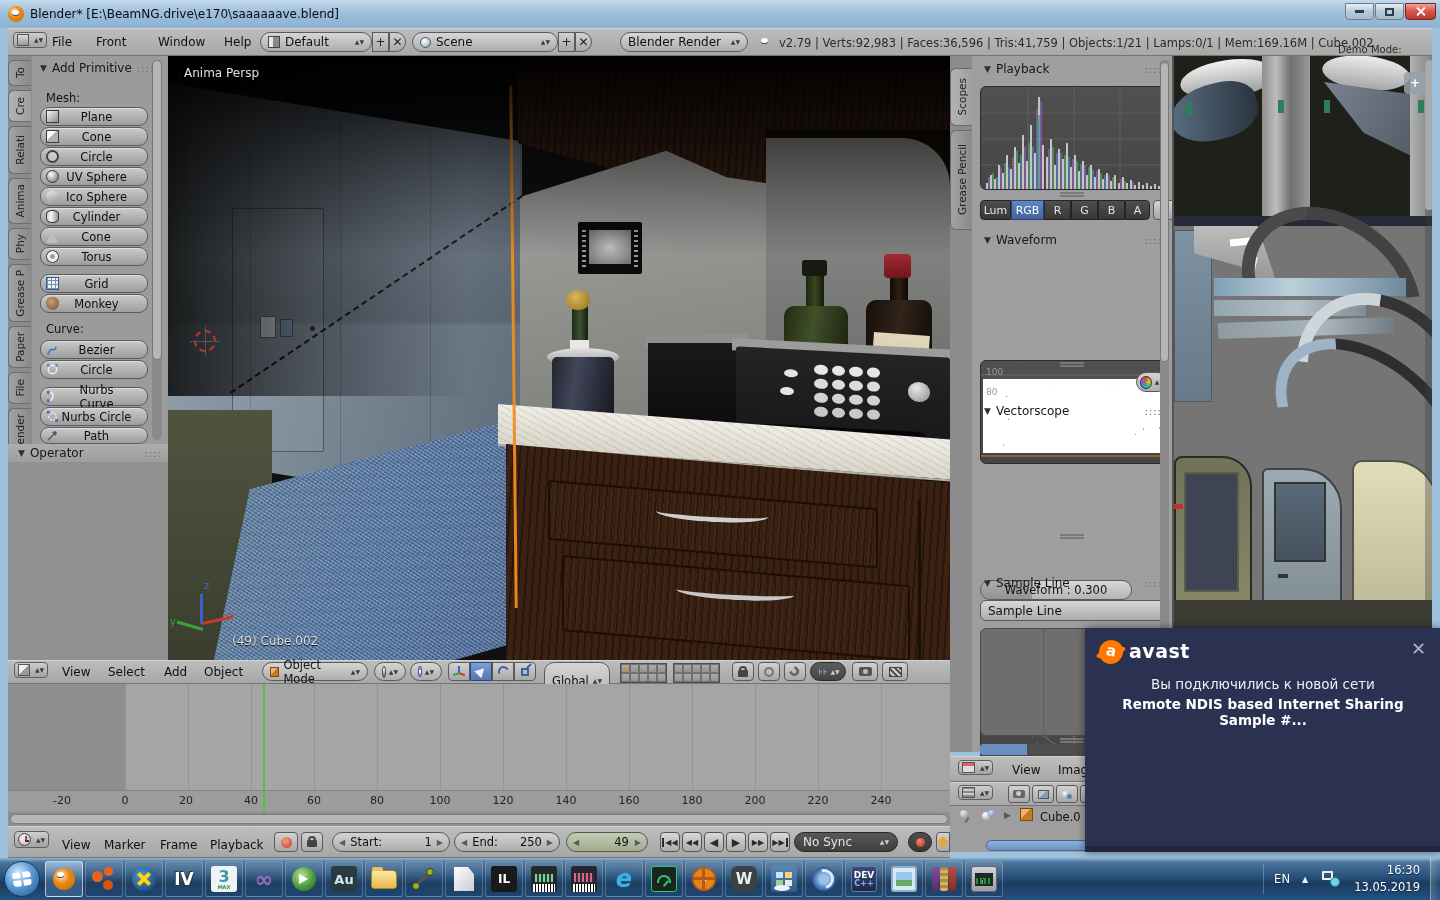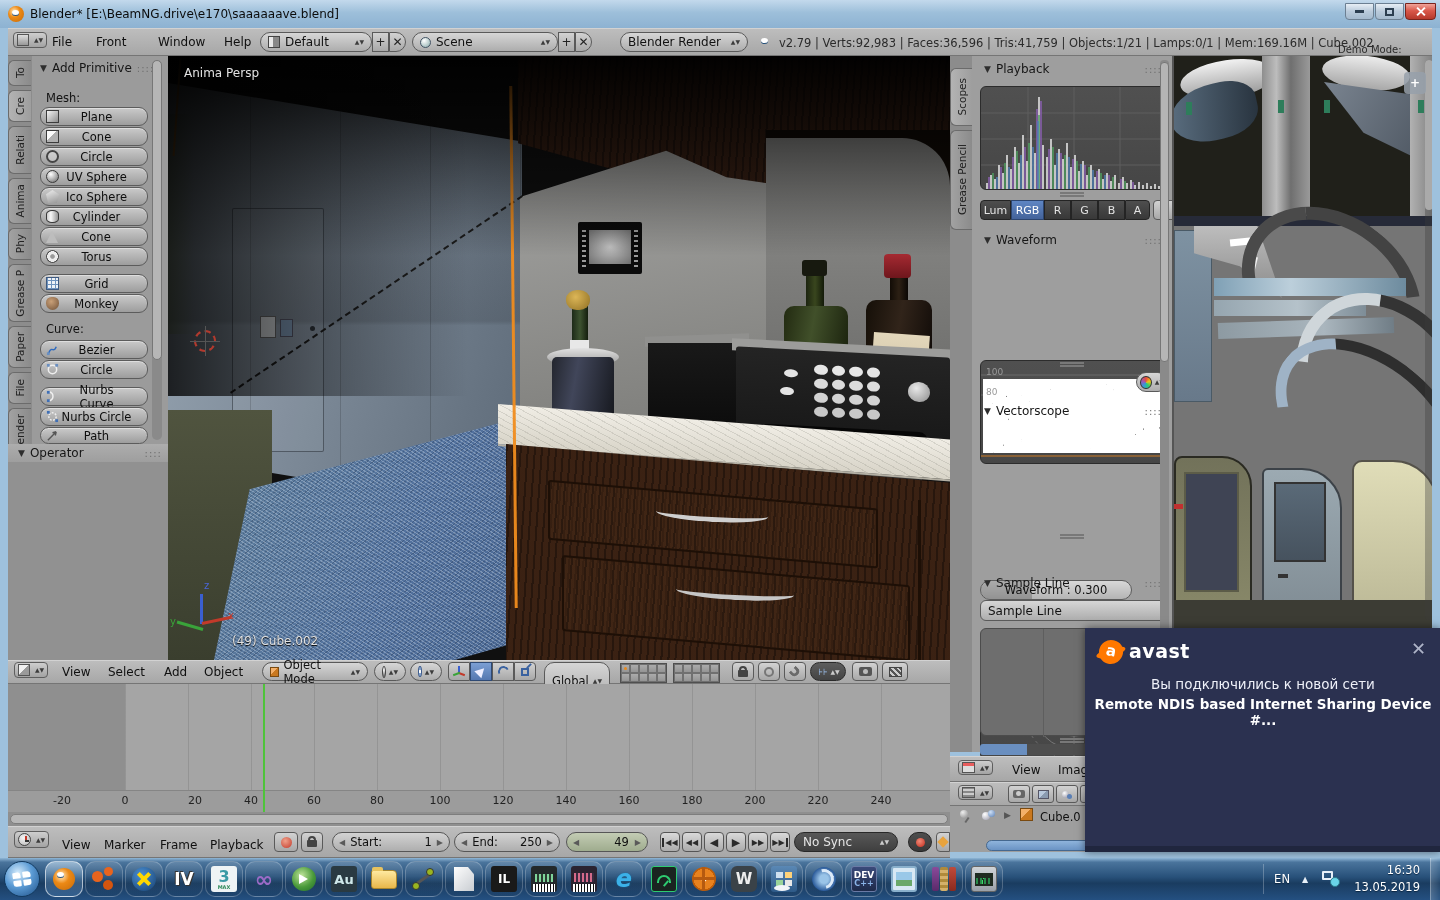--- a/index.html
+++ b/index.html
@@ -55,21 +55,21 @@
 .jbar{width:2px;height:9px;background:#2b2b2b}
 .chbtn{display:flex;align-items:center;justify-content:center;height:20px;background:linear-gradient(#4e4e4e,#383838);border:1px solid #242424;color:#e3e3e3;font-size:11px}
 .chbtn.blue{background:linear-gradient(#5f86c4,#44639a);border-color:#2d456e;color:#fff}
 .graphbox{background:linear-gradient(#505050,#464646);border:1px solid #2c2c2c;border-radius:6px;position:relative;overflow:hidden}
 .handle{position:absolute;width:24px;height:5px;border-top:2px solid #787878;border-bottom:2px solid #787878}
 .layers{display:grid;grid-template-columns:repeat(5,9px);grid-auto-rows:9px;border:1px solid #4f4f4f}
 .lc{border:1px solid #707070;background:linear-gradient(#ababab,#949494);position:relative}
 .lc.dot::after{content:"";position:absolute;left:2px;top:2px;width:3px;height:3px;border-radius:50%;background:#e8891c}
 
 .taskbar{left:0;top:858px;width:1440px;height:42px;background:linear-gradient(#8fb6d6 0%,#4a749c 10%,#28517a 45%,#1a3c60 60%,#245081 100%);display:flex;align-items:center;z-index:70}
-.ticon{width:38px;height:36px;margin:0 1px;border-radius:10px;border:1px solid rgba(255,255,255,.22);background:linear-gradient(rgba(255,255,255,.14),rgba(255,255,255,.03) 50%,rgba(0,0,0,.08));display:flex;align-items:center;justify-content:center;position:relative;flex:none}
+.ticon{width:38px;height:36px;margin:0 1px;border-radius:3px;border:1px solid rgba(255,255,255,.22);background:linear-gradient(rgba(255,255,255,.14),rgba(255,255,255,.03) 50%,rgba(0,0,0,.08));display:flex;align-items:center;justify-content:center;position:relative;flex:none}
 .ticon.active{background:linear-gradient(rgba(220,240,255,.55),rgba(160,200,235,.25) 50%,rgba(90,140,190,.3));border-color:rgba(255,255,255,.6)}
 .tq{width:26px;height:26px;border-radius:3px;display:flex;align-items:center;justify-content:center;font-weight:bold}
 .trayt{color:#fff;font-size:11.5px;text-shadow:0 1px 1px #0a2540}
 
 .avast{left:1085px;top:628px;width:355px;height:224px;background:#2b3150;z-index:50;box-shadow:0 0 8px rgba(0,0,0,.5)}
 .av-btn{position:absolute;left:89px;top:178px;width:177px;height:30px;background:#21b24c;color:#fff;font-weight:bold;font-size:13px;display:flex;align-items:center;justify-content:center;border-radius:2px;letter-spacing:.4px}
 .av-blob{position:absolute;width:24px;height:24px;background:#ff7800;border-radius:50% 46% 52% 48%;transform:rotate(12deg)}
 .av-blob::before{content:"";position:absolute;left:-3px;top:8px;width:30px;height:9px;background:#ff7800;border-radius:50%;transform:rotate(-28deg)}
 .av-blob::after{content:"a";position:absolute;left:7px;top:2px;color:#fff;font-weight:bold;font-size:15px}
 
@@ -480,21 +480,21 @@
 
   
   <div class="abs" style="left:8px;top:684px;width:942px;height:106px;background:#a5a5a5">
     <div class="abs" style="left:0;top:0;width:117px;height:106px;background:#8f8f8f"></div>
     <div class="abs" style="left:117px;top:0;width:790px;height:106px;background:repeating-linear-gradient(90deg,rgba(0,0,0,.10) 0 1px,transparent 1px 63px)"></div>
   </div>
   <div class="abs" style="left:8px;top:790px;width:942px;height:22px;background:#9c9c9c;border-top:1px solid #858585"></div>
   <div class="abs" style="left:263px;top:684px;width:2px;height:128px;background:#4ec43a"></div>
   <span class="abs" style="left:47px;top:794px;width:30px;text-align:center;font-size:11px;color:#222">-20</span>
   <span class="abs" style="left:110px;top:794px;width:30px;text-align:center;font-size:11px;color:#222">0</span>
-  <span class="abs" style="left:188px;top:794px;width:30px;text-align:left;font-size:11px;color:#222">20</span>
+  <span class="abs" style="left:171px;top:794px;width:30px;text-align:center;font-size:11px;color:#222">20</span>
   <span class="abs" style="left:236px;top:794px;width:30px;text-align:center;font-size:11px;color:#222">40</span>
   <span class="abs" style="left:299px;top:794px;width:30px;text-align:center;font-size:11px;color:#222">60</span>
   <span class="abs" style="left:362px;top:794px;width:30px;text-align:center;font-size:11px;color:#222">80</span>
   <span class="abs" style="left:425px;top:794px;width:30px;text-align:center;font-size:11px;color:#222">100</span>
   <span class="abs" style="left:488px;top:794px;width:30px;text-align:center;font-size:11px;color:#222">120</span>
   <span class="abs" style="left:551px;top:794px;width:30px;text-align:center;font-size:11px;color:#222">140</span>
   <span class="abs" style="left:614px;top:794px;width:30px;text-align:center;font-size:11px;color:#222">160</span>
   <span class="abs" style="left:677px;top:794px;width:30px;text-align:center;font-size:11px;color:#222">180</span>
   <span class="abs" style="left:740px;top:794px;width:30px;text-align:center;font-size:11px;color:#222">200</span>
   <span class="abs" style="left:803px;top:794px;width:30px;text-align:center;font-size:11px;color:#222">220</span>
@@ -754,21 +754,21 @@
     <div class="abs" style="left:251px;top:4px;width:8px;height:150px;background:#aaa;border-radius:4px"></div>
     <div class="abs" style="left:230px;top:16px;width:22px;height:22px;border-radius:4px;background:rgba(150,160,170,.85);color:#fff;display:flex;align-items:center;justify-content:center;font-weight:bold">+</div>
   </div>
 
   
   <div class="abs avast">
     <span class="av-blob" style="left:14px;top:12px"></span>
     <span class="abs" style="left:44px;top:12px;color:#fff;font-size:19px;font-weight:bold;letter-spacing:.5px">avast</span>
     <span class="abs" style="left:326px;top:10px;color:#aeb4c8;font-size:18px;cursor:pointer">✕</span>
     <div class="abs" style="left:18px;top:48px;width:320px;text-align:center;color:#eef0f8;font-size:13.5px">Вы подключились к новой сети</div>
-    <div class="abs" style="left:8px;top:68px;width:340px;text-align:center;color:#fff;font-size:13.5px;font-weight:bold">Remote NDIS based Internet Sharing Device #...</div>
+    <div class="abs" style="left:8px;top:68px;width:340px;text-align:center;color:#fff;font-size:13.5px;font-weight:bold">Remote NDIS based Internet Sharing Sample #...</div>
     <div class="abs" style="left:0;top:218px;width:355px;height:6px;background:#20263e"></div>
   </div>
 
   
   <div class="taskbar abs">
     <div style="width:36px;height:36px;margin:0 4px;border-radius:50%;background:radial-gradient(circle at 38% 32%,#d6ecfc,#5b9bd5 45%,#1e4f86);border:1px solid #123a60;display:flex;align-items:center;justify-content:center;flex:none">
       <span style="display:grid;grid-template-columns:8px 8px;gap:2px;transform:rotate(-8deg)">
         <span style="height:6px;background:#fff;border-radius:1px 3px 1px 1px"></span>
           <span style="height:6px;background:#fff;border-radius:1px 3px 1px 1px"></span>
         <span style="height:6px;background:#fff;border-radius:1px 1px 1px 3px"></span>

